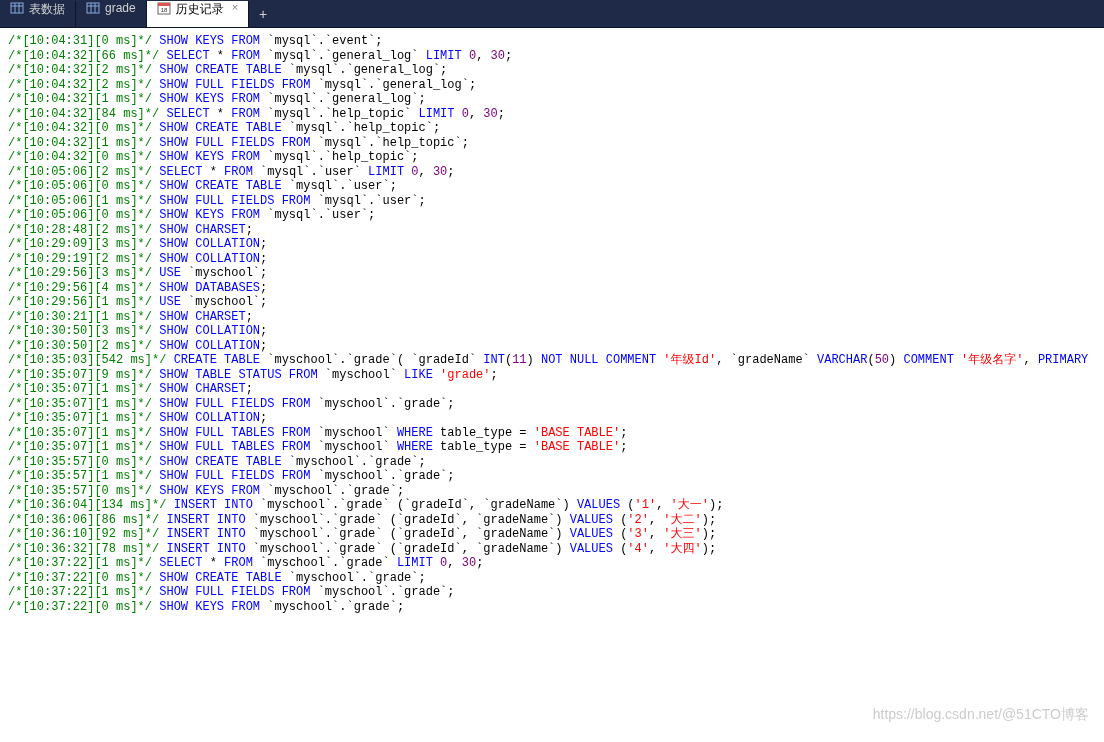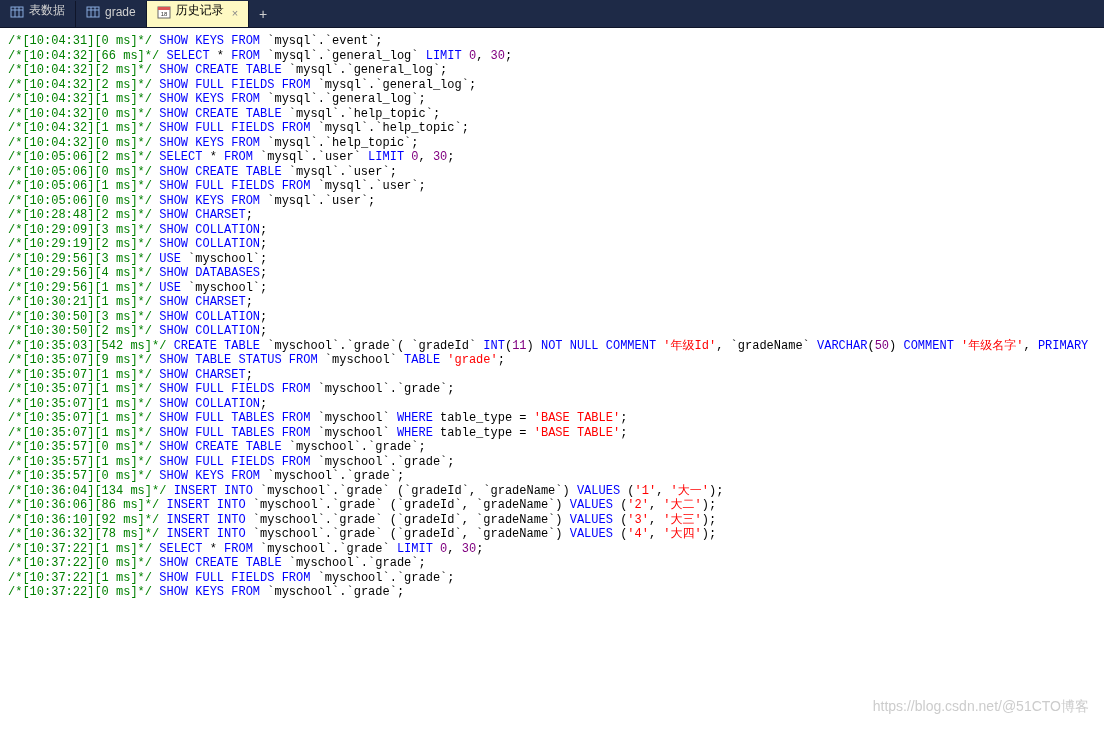--- a/index.html
+++ b/index.html
@@ -1,31 +1,31 @@
 <!DOCTYPE html>
 <html><head>
 <meta charset="utf-8">
 <style>
 * { margin: 0; padding: 0; box-sizing: border-box; }
 body { font-family: "Microsoft YaHei", Arial, sans-serif; font-size: 12px; background: #fff; width: 1104px; height: 742px; overflow: hidden; position: relative; }
 .tab-bar { background: #1e2a47; height: 28px; display: flex; align-items: center; border-bottom: 1px solid #0f1529; }
-.tab { height: 26px; display: flex; align-items: flex-end; padding: 8px 10px; color: #d0d0d0; cursor: pointer; border-right: 1px solid #0f1529; gap: 5px; font-size: 12px; }
-.tab.active { background: #fef9c3; color: #000; }
+.tab { height: 26px; display: flex; align-items: flex-start; padding: 0 10px; color: #d0d0d0; cursor: pointer; border-right: 1px solid #0f1529; gap: 5px; font-size: 12px; }
+.tab.active { background: #ffffff; color: #000; }
 .tab-icon { width: 14px; height: 14px; display: inline-flex; align-items: center; justify-content: center; }
 .tab-close { color: #888; font-size: 11px; margin-left: 3px; }
 .tab-add { width: 28px; display: flex; align-items: center; justify-content: center; color: #d0d0d0; font-size: 14px; cursor: pointer; height: 26px; }
 .content { height: 636px; overflow-y: scroll; overflow-x: auto; padding: 6px 8px; font-family: "Courier New", monospace; font-size: 12px; line-height: 14.5px; white-space: nowrap; position: relative; border-radius: 16px; }
 .line { white-space: pre; }
 .comment { color: #008000; }
 .keyword { color: #0000ff; }
 .ident { color: #000; }
 .num { color: #800080; }
 .str { color: #ff0000; }
 .semicolon { color: #000; }
-.watermark { position: absolute; right: 15px; bottom: 26px; color: #ccc; font-size: 14px; font-family: Arial, sans-serif; pointer-events: none; }
+.watermark { position: absolute; right: 15px; bottom: 18px; color: #ccc; font-size: 14px; font-family: Arial, sans-serif; pointer-events: none; }
 .tab-icon svg { width: 14px; height: 14px; }
 ::-webkit-scrollbar { width: 17px; height: 17px; }
 ::-webkit-scrollbar-track { background: #f0f0f0; }
 ::-webkit-scrollbar-thumb { background: #c0c0c0; border: 1px solid #a0a0a0; }
 ::-webkit-scrollbar-button { background: #e0e0e0; height: 17px; border: 1px solid #a0a0a0; }
 </style>
 </head>
 <body>
 
 <div class="tab-bar">
@@ -64,38 +64,39 @@
   </div>
   <div class="tab-add">+</div>
 </div>
 
 <div class="content" id="log-container">
     <div class="line"><span class="comment">/*[10:04:31][0 ms]*/ </span><span class="keyword">SHOW KEYS FROM</span><span class="ident"> `mysql`.`event`</span><span class="semicolon">;</span></div>
     <div class="line"><span class="comment">/*[10:04:32][66 ms]*/ </span><span class="keyword">SELECT</span><span class="ident"> * </span><span class="keyword">FROM</span><span class="ident"> `mysql`.`general_log` </span><span class="keyword">LIMIT</span><span class="num"> 0</span><span class="ident">, </span><span class="num">30</span><span class="semicolon">;</span></div>
     <div class="line"><span class="comment">/*[10:04:32][2 ms]*/ </span><span class="keyword">SHOW CREATE TABLE</span><span class="ident"> `mysql`.`general_log`</span><span class="semicolon">;</span></div>
     <div class="line"><span class="comment">/*[10:04:32][2 ms]*/ </span><span class="keyword">SHOW FULL FIELDS FROM</span><span class="ident"> `mysql`.`general_log`</span><span class="semicolon">;</span></div>
     <div class="line"><span class="comment">/*[10:04:32][1 ms]*/ </span><span class="keyword">SHOW KEYS FROM</span><span class="ident"> `mysql`.`general_log`</span><span class="semicolon">;</span></div>
+    <div class="line"><span class="comment">/*[10:04:32][84 ms]*/ </span><span class="keyword">SELECT</span><span class="ident"> * </span><span class="keyword">FROM</span><span class="ident"> `mysql`.`help_topic` </span><span class="keyword">LIMIT</span><span class="num"> 0</span><span class="ident">, </span><span class="num">30</span><span class="semicolon">;</span></div>
     <div class="line"><span class="comment">/*[10:04:32][0 ms]*/ </span><span class="keyword">SHOW CREATE TABLE</span><span class="ident"> `mysql`.`help_topic`</span><span class="semicolon">;</span></div>
     <div class="line"><span class="comment">/*[10:04:32][1 ms]*/ </span><span class="keyword">SHOW FULL FIELDS FROM</span><span class="ident"> `mysql`.`help_topic`</span><span class="semicolon">;</span></div>
     <div class="line"><span class="comment">/*[10:04:32][0 ms]*/ </span><span class="keyword">SHOW KEYS FROM</span><span class="ident"> `mysql`.`help_topic`</span><span class="semicolon">;</span></div>
     <div class="line"><span class="comment">/*[10:05:06][2 ms]*/ </span><span class="keyword">SELECT</span><span class="ident"> * </span><span class="keyword">FROM</span><span class="ident"> `mysql`.`user` </span><span class="keyword">LIMIT</span><span class="num"> 0</span><span class="ident">, </span><span class="num">30</span><span class="semicolon">;</span></div>
     <div class="line"><span class="comment">/*[10:05:06][0 ms]*/ </span><span class="keyword">SHOW CREATE TABLE</span><span class="ident"> `mysql`.`user`</span><span class="semicolon">;</span></div>
     <div class="line"><span class="comment">/*[10:05:06][1 ms]*/ </span><span class="keyword">SHOW FULL FIELDS FROM</span><span class="ident"> `mysql`.`user`</span><span class="semicolon">;</span></div>
     <div class="line"><span class="comment">/*[10:05:06][0 ms]*/ </span><span class="keyword">SHOW KEYS FROM</span><span class="ident"> `mysql`.`user`</span><span class="semicolon">;</span></div>
     <div class="line"><span class="comment">/*[10:28:48][2 ms]*/ </span><span class="keyword">SHOW CHARSET</span><span class="semicolon">;</span></div>
     <div class="line"><span class="comment">/*[10:29:09][3 ms]*/ </span><span class="keyword">SHOW COLLATION</span><span class="semicolon">;</span></div>
     <div class="line"><span class="comment">/*[10:29:19][2 ms]*/ </span><span class="keyword">SHOW COLLATION</span><span class="semicolon">;</span></div>
     <div class="line"><span class="comment">/*[10:29:56][3 ms]*/ </span><span class="keyword">USE</span><span class="ident"> `myschool`</span><span class="semicolon">;</span></div>
     <div class="line"><span class="comment">/*[10:29:56][4 ms]*/ </span><span class="keyword">SHOW DATABASES</span><span class="semicolon">;</span></div>
     <div class="line"><span class="comment">/*[10:29:56][1 ms]*/ </span><span class="keyword">USE</span><span class="ident"> `myschool`</span><span class="semicolon">;</span></div>
     <div class="line"><span class="comment">/*[10:30:21][1 ms]*/ </span><span class="keyword">SHOW CHARSET</span><span class="semicolon">;</span></div>
     <div class="line"><span class="comment">/*[10:30:50][3 ms]*/ </span><span class="keyword">SHOW COLLATION</span><span class="semicolon">;</span></div>
     <div class="line"><span class="comment">/*[10:30:50][2 ms]*/ </span><span class="keyword">SHOW COLLATION</span><span class="semicolon">;</span></div>
     <div class="line"><span class="comment">/*[10:35:03][542 ms]*/ </span><span class="keyword">CREATE TABLE</span><span class="ident"> `myschool`.`grade`( `gradeId` </span><span class="keyword">INT</span><span class="ident">(</span><span class="num">11</span><span class="ident">) </span><span class="keyword">NOT NULL COMMENT</span><span class="ident"> </span><span class="str">'年级Id'</span><span class="ident">, `gradeName` </span><span class="keyword">VARCHAR</span><span class="ident">(</span><span class="num">50</span><span class="ident">) </span><span class="keyword">COMMENT</span><span class="ident"> </span><span class="str">'年级名字'</span><span class="ident">, </span><span class="keyword">PRIMARY</span></div>
-    <div class="line"><span class="comment">/*[10:35:07][9 ms]*/ </span><span class="keyword">SHOW TABLE STATUS FROM</span><span class="ident"> `myschool` </span><span class="keyword">TABLE</span><span class="ident"> </span><span class="str">'grade'</span><span class="semicolon">;</span></div>
+    <div class="line"><span class="comment">/*[10:35:07][9 ms]*/ </span><span class="keyword">SHOW TABLE STATUS FROM</span><span class="ident"> `myschool` </span><span class="keyword">LIKE</span><span class="ident"> </span><span class="str">'grade'</span><span class="semicolon">;</span></div>
     <div class="line"><span class="comment">/*[10:35:07][1 ms]*/ </span><span class="keyword">SHOW CHARSET</span><span class="semicolon">;</span></div>
     <div class="line"><span class="comment">/*[10:35:07][1 ms]*/ </span><span class="keyword">SHOW FULL FIELDS FROM</span><span class="ident"> `myschool`.`grade`</span><span class="semicolon">;</span></div>
     <div class="line"><span class="comment">/*[10:35:07][1 ms]*/ </span><span class="keyword">SHOW COLLATION</span><span class="semicolon">;</span></div>
     <div class="line"><span class="comment">/*[10:35:07][1 ms]*/ </span><span class="keyword">SHOW FULL TABLES FROM</span><span class="ident"> `myschool` </span><span class="keyword">WHERE</span><span class="ident"> table_type = </span><span class="str">'BASE TABLE'</span><span class="semicolon">;</span></div>
     <div class="line"><span class="comment">/*[10:35:07][1 ms]*/ </span><span class="keyword">SHOW FULL TABLES FROM</span><span class="ident"> `myschool` </span><span class="keyword">WHERE</span><span class="ident"> table_type = </span><span class="str">'BASE TABLE'</span><span class="semicolon">;</span></div>
     <div class="line"><span class="comment">/*[10:35:57][0 ms]*/ </span><span class="keyword">SHOW CREATE TABLE</span><span class="ident"> `myschool`.`grade`</span><span class="semicolon">;</span></div>
     <div class="line"><span class="comment">/*[10:35:57][1 ms]*/ </span><span class="keyword">SHOW FULL FIELDS FROM</span><span class="ident"> `myschool`.`grade`</span><span class="semicolon">;</span></div>
     <div class="line"><span class="comment">/*[10:35:57][0 ms]*/ </span><span class="keyword">SHOW KEYS FROM</span><span class="ident"> `myschool`.`grade`</span><span class="semicolon">;</span></div>
     <div class="line"><span class="comment">/*[10:36:04][134 ms]*/ </span><span class="keyword">INSERT INTO</span><span class="ident"> `myschool`.`grade` (`gradeId`, `gradeName`) </span><span class="keyword">VALUES</span><span class="ident"> (</span><span class="str">'1'</span><span class="ident">, </span><span class="str">'大一'</span><span class="ident">)</span><span class="semicolon">;</span></div>
     <div class="line"><span class="comment">/*[10:36:06][86 ms]*/ </span><span class="keyword">INSERT INTO</span><span class="ident"> `myschool`.`grade` (`gradeId`, `gradeName`) </span><span class="keyword">VALUES</span><span class="ident"> (</span><span class="str">'2'</span><span class="ident">, </span><span class="str">'大二'</span><span class="ident">)</span><span class="semicolon">;</span></div>

